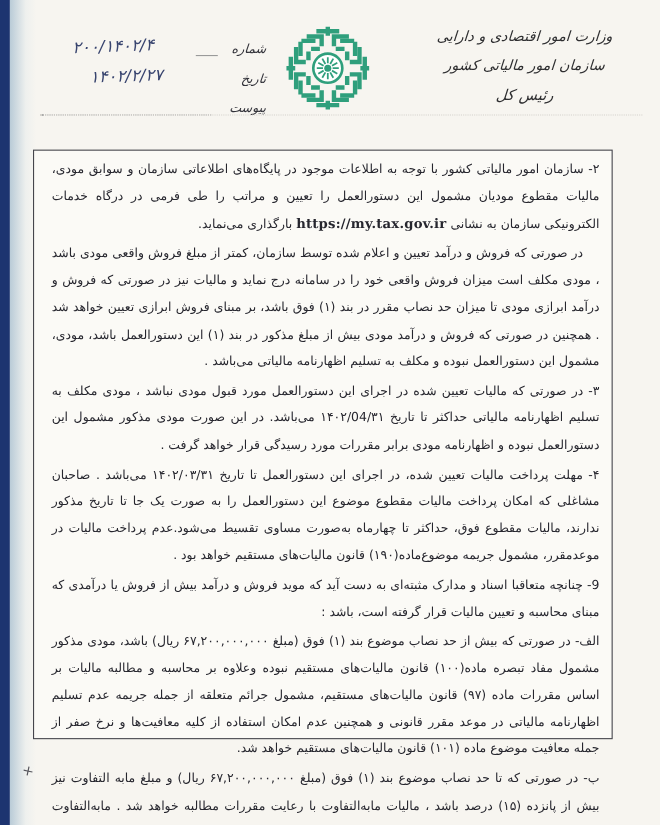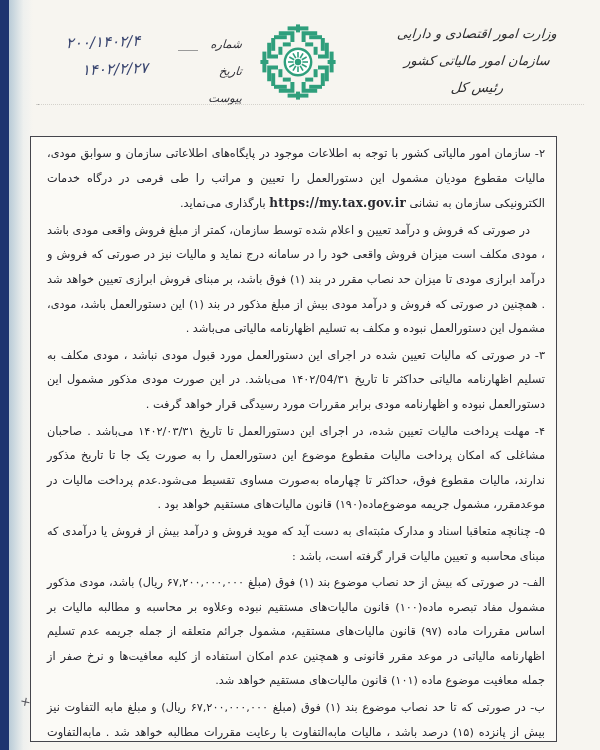--- a/index.html
+++ b/index.html
@@ -28,21 +28,21 @@
   .meta-label{font-size:11.5px;font-style:italic;color:#33333a;width:44px;
               flex:0 0 auto;transform:skewX(-5deg);}
   .leader-line{flex:0 0 auto;width:20px;border-bottom:1px solid #9a9a9a;height:14px;margin-left:4px;}
   .hand-value{flex:1 1 auto;text-align:center;font-size:15px;font-style:italic;
               color:#39456f;letter-spacing:2px;transform:rotate(-2deg);
               font-family:"DejaVu Sans",sans-serif;white-space:nowrap;}
   .dotted-blank{flex:1 1 auto;border-bottom:1px dotted #a9a9a9;height:16px;margin:0 6px;}
   .long-dotted{position:absolute;left:36px;top:104px;width:548px;border-bottom:1px dotted #d4d2cc;}
 
   
-  .text-box{position:absolute;left:30px;top:136px;width:527px;height:606px;
+  .text-box{position:absolute;left:30px;top:136px;width:527px;height:536px;
             box-sizing:border-box;border:1.4px solid #45454c;background:#fbfaf6;
             padding:5px 11px 4px 16px;direction:rtl;text-align:justify;
             color:#26262e;font-size:11.3px;line-height:24.6px;}
   .text-box p{margin:0 0 2px 0;}
   .text-box p.indent{text-indent:15px;}
   .url{direction:ltr;unicode-bidi:isolate;font-family:"DejaVu Serif",serif;
        font-weight:bold;font-size:12px;letter-spacing:.2px;}
 
   .stray-mark{position:absolute;left:20px;top:694px;font-size:13px;color:#55555c;
               transform:rotate(12deg);}
@@ -122,20 +122,20 @@
 
   <div class="text-box">
     <p>
       <span>۲- سازمان امور مالیاتی کشور با توجه به اطلاعات موجود در پایگاه‌های اطلاعاتی سازمان و سوابق مودی، مالیات مقطوع مودیان مشمول این دستورالعمل را تعیین و مراتب را طی فرمی در درگاه خدمات الکترونیکی سازمان به نشانی</span>
       <span class="url" dir="ltr">https://my.tax.gov.ir</span>
       <span>بارگذاری می‌نماید.</span>
     </p>
     <p class="indent">در صورتی که فروش و درآمد تعیین و اعلام شده توسط سازمان، کمتر از مبلغ فروش واقعی مودی باشد ، مودی مکلف است میزان فروش واقعی خود را در سامانه درج نماید و مالیات نیز در صورتی که فروش و درآمد ابرازی مودی تا میزان حد نصاب مقرر در بند (۱) فوق باشد، بر مبنای فروش ابرازی تعیین خواهد شد . همچنین در صورتی که فروش و درآمد مودی بیش از مبلغ مذکور در بند (۱) این دستورالعمل باشد، مودی، مشمول این دستورالعمل نبوده و مکلف به تسلیم اظهارنامه مالیاتی می‌باشد .</p>
     <p>۳- در صورتی که مالیات تعیین شده در اجرای این دستورالعمل مورد قبول مودی نباشد ، مودی مکلف به تسلیم اظهارنامه مالیاتی حداکثر تا تاریخ ۱۴۰۲/04/۳۱ می‌باشد. در این صورت مودی مذکور مشمول این دستورالعمل نبوده و اظهارنامه مودی برابر مقررات مورد رسیدگی قرار خواهد گرفت .</p>
     <p>۴- مهلت پرداخت مالیات تعیین شده، در اجرای این دستورالعمل تا تاریخ ۱۴۰۲/۰۳/۳۱ می‌باشد . صاحبان مشاغلی که امکان پرداخت مالیات مقطوع موضوع این دستورالعمل را به صورت یک جا تا تاریخ مذکور ندارند، مالیات مقطوع فوق، حداکثر تا چهارماه به‌صورت مساوی تقسیط می‌شود.عدم پرداخت مالیات در موعدمقرر، مشمول جریمه موضوع‌ماده(۱۹۰) قانون مالیات‌های مستقیم خواهد بود .</p>
-    <p>۵- چنانچه متعاقبا اسناد و مدارک مثبته‌ای به دست آید که موید فروش و درآمد بیش از فروش یا درآمدی که مبنای محاسبه و تعیین مالیات قرار گرفته است، باشد :</p>
+    <p>9- چنانچه متعاقبا اسناد و مدارک مثبته‌ای به دست آید که موید فروش و درآمد بیش از فروش یا درآمدی که مبنای محاسبه و تعیین مالیات قرار گرفته است، باشد :</p>
     <p>الف- در صورتی که بیش از حد نصاب موضوع بند (۱) فوق (مبلغ ۶۷,۲۰۰,۰۰۰,۰۰۰ ریال) باشد، مودی مذکور مشمول مفاد تبصره ماده(۱۰۰) قانون مالیات‌های مستقیم نبوده وعلاوه بر محاسبه و مطالبه مالیات بر اساس مقررات ماده (۹۷) قانون مالیات‌های مستقیم، مشمول جرائم متعلقه از جمله جریمه عدم تسلیم اظهارنامه مالیاتی در موعد مقرر قانونی و همچنین عدم امکان استفاده از کلیه معافیت‌ها و نرخ صفر از جمله معافیت موضوع ماده (۱۰۱) قانون مالیات‌های مستقیم خواهد شد.</p>
     <p>ب- در صورتی که تا حد نصاب موضوع بند (۱) فوق (مبلغ ۶۷,۲۰۰,۰۰۰,۰۰۰ ریال) و مبلغ مابه التفاوت نیز بیش از پانزده (۱۵) درصد باشد ، مالیات مابه‌التفاوت با رعایت مقررات مطالبه خواهد شد . مابه‌التفاوت مالیات مطالبه شده، در اجرای این بند از دستورالعمل، مشمول جریمه موضوع ماده (۱۹۲) قانون مالیات‌های مستقیم نخواهد شد .</p>
   </div>
 
   <div class="stray-mark">+</div>
 
 </div>
 
 </body></html>

